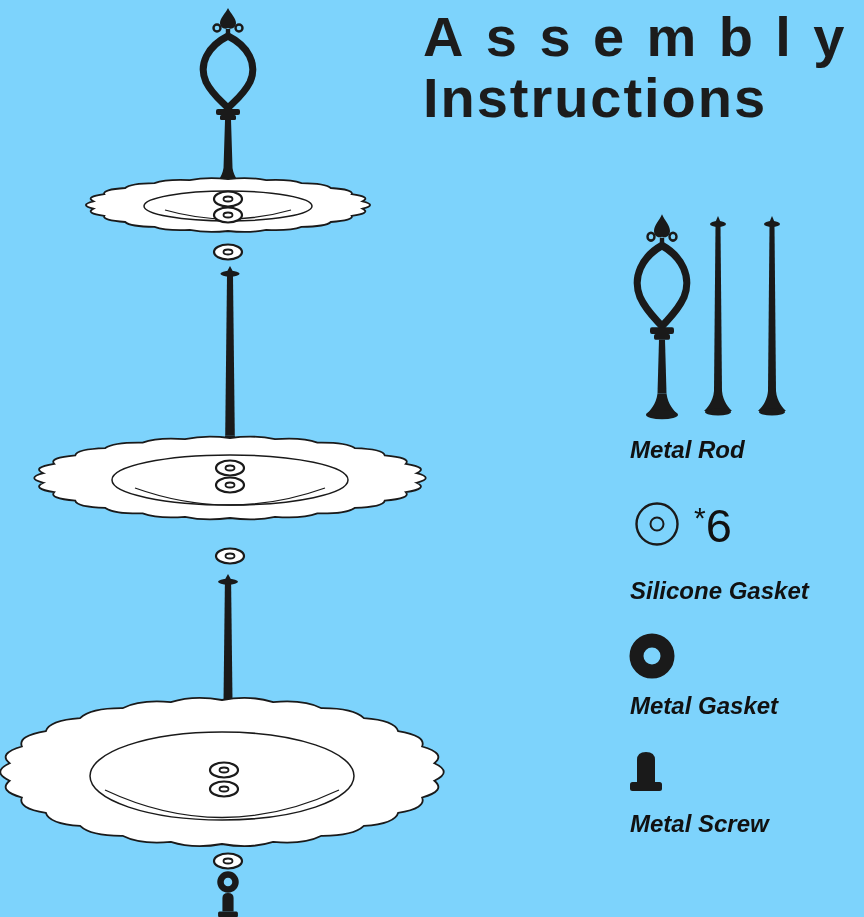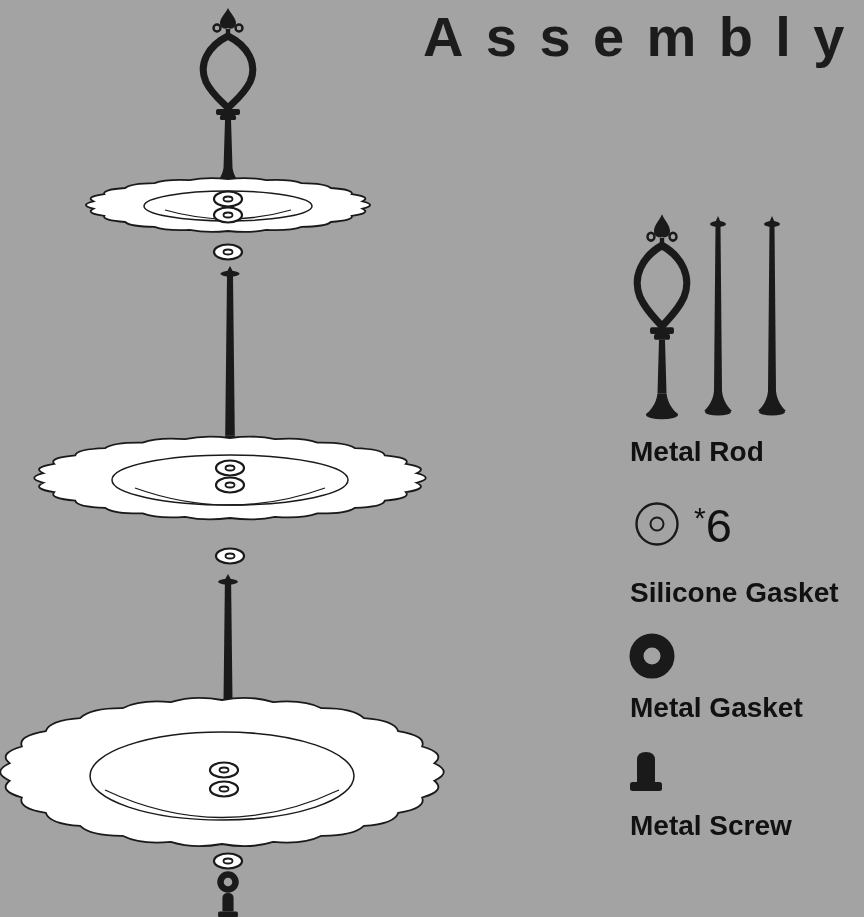--- a/index.html
+++ b/index.html
@@ -1,33 +1,33 @@
 <!DOCTYPE html>
 <html><head>
 <meta charset="utf-8">
 <style>
   html,body{margin:0;padding:0;background:#ffffff;}
   .canvas{
     position:relative;
     width:864px;height:917px;
-    background:#a3a3a3;
+    background:#7dd3fc;
     overflow:hidden;
     font-family:"Liberation Sans", sans-serif;
     color:#141414;
   }
   .art{position:absolute;left:0;top:0;width:864px;height:917px;}
   .title{
     position:absolute;left:423px;top:6px;width:441px;
     font-weight:bold;color:#1c1c1c;line-height:61px;
   }
   .title .l1{font-size:56px;letter-spacing:0.40em;white-space:nowrap;}
   .title .l2{font-size:56px;letter-spacing:0.035em;white-space:nowrap;}
   .part-label{
     position:absolute;left:630px;
-    font-size:28px;font-weight:bold;color:#111111;white-space:nowrap;
+    font-size:24px;font-weight:bold;color:#111111;white-space:nowrap;font-style:italic;
   }
   #lbl-rod{top:436px;}
   #lbl-silicone{top:577px;}
   #lbl-metal-gasket{top:692px;}
   #lbl-screw{top:810px;}
   .qty{position:absolute;left:694px;top:498px;white-space:nowrap;color:#111;}
   .qty .star{font-size:30px;vertical-align:14px;}
   .qty .num{font-size:47px;font-weight:400;}
 </style>
 </head>
@@ -124,20 +124,21 @@
       <circle cx="652" cy="656" r="15.5" stroke="#1a1a1a" stroke-width="14" fill="none"></circle>
     </g>
 
     <g>
       <use href="#screwDef" transform="translate(646,752)"></use>
     </g>
   </svg>
 
   <div class="title">
     <div class="l1">Assembly</div>
+    <div class="l2">Instructions</div>
   </div>
 
   <div class="part-label" id="lbl-rod">Metal Rod</div>
 
   <div class="qty"><span class="star">*</span><span class="num">6</span></div>
 
   <div class="part-label" id="lbl-silicone">Silicone Gasket</div>
 
   <div class="part-label" id="lbl-metal-gasket">Metal Gasket</div>
 

